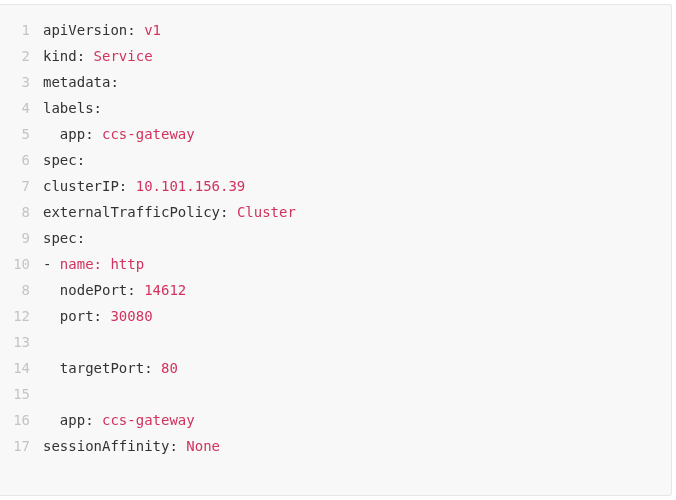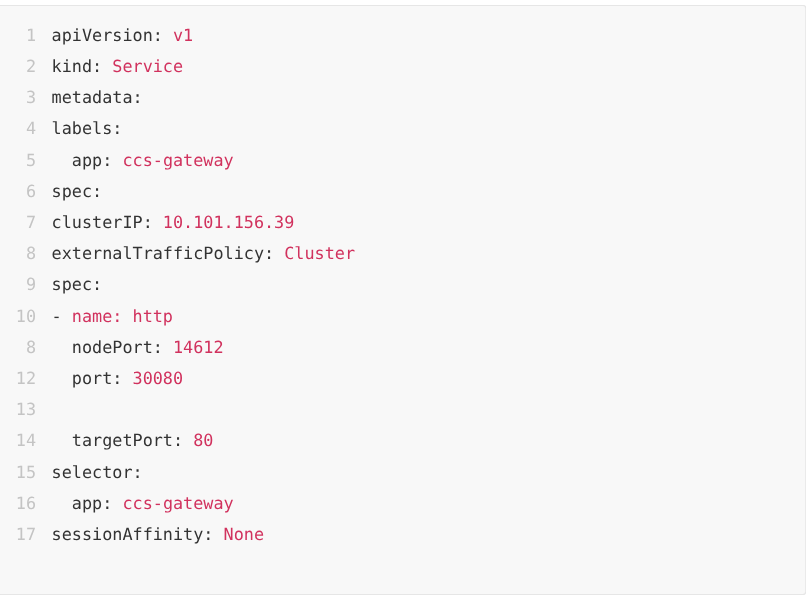--- a/index.html
+++ b/index.html
@@ -57,17 +57,17 @@
       <div class="code-line"><span class="ln">5</span><span class="lc"><span class="key">  app: </span><span class="value">ccs-gateway</span></span></div>
       <div class="code-line"><span class="ln">6</span><span class="lc"><span class="key">spec:</span></span></div>
       <div class="code-line"><span class="ln">7</span><span class="lc"><span class="key">clusterIP: </span><span class="value">10.101.156.39</span></span></div>
       <div class="code-line"><span class="ln">8</span><span class="lc"><span class="key">externalTrafficPolicy: </span><span class="value">Cluster</span></span></div>
       <div class="code-line"><span class="ln">9</span><span class="lc"><span class="key">spec:</span></span></div>
       <div class="code-line"><span class="ln">10</span><span class="lc"><span class="key">- </span><span class="value">name: http</span></span></div>
       <div class="code-line"><span class="ln">8</span><span class="lc"><span class="key">  nodePort: </span><span class="value">14612</span></span></div>
       <div class="code-line"><span class="ln">12</span><span class="lc"><span class="key">  port: </span><span class="value">30080</span></span></div>
       <div class="code-line"><span class="ln">13</span></div>
       <div class="code-line"><span class="ln">14</span><span class="lc"><span class="key">  targetPort: </span><span class="value">80</span></span></div>
-      <div class="code-line"><span class="ln">15</span><span class="lc"><span class="key">selector:</span></span></div>
+      <div class="code-line"><span class="ln">15</span></div>
       <div class="code-line"><span class="ln">16</span><span class="lc"><span class="key">  app: </span><span class="value">ccs-gateway</span></span></div>
       <div class="code-line"><span class="ln">17</span><span class="lc"><span class="key">sessionAffinity: </span><span class="value">None</span></span></div>
     </div>
 </div>
 
 </body></html>

